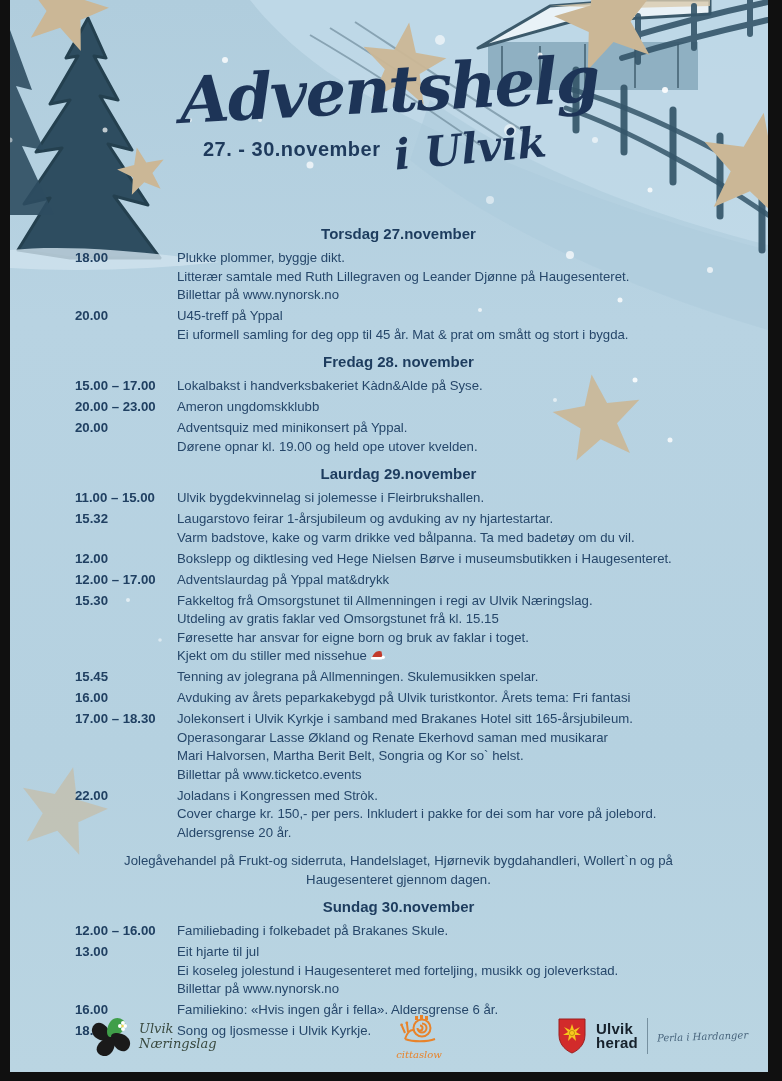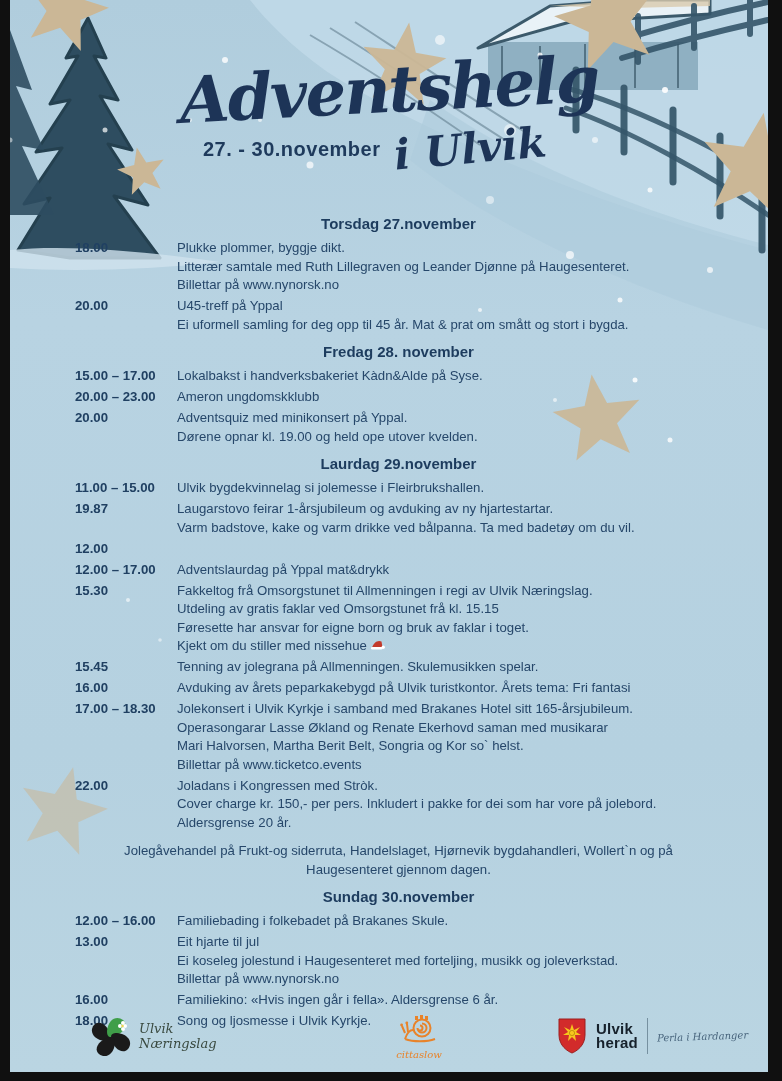--- a/index.html
+++ b/index.html
@@ -6,21 +6,21 @@
   body{width:782px;height:1081px;background:#101010;font-family:"Liberation Sans",sans-serif;}
   .stage{position:relative;width:782px;height:1081px;background:#101010;overflow:hidden;}
   .poster{position:absolute;left:10px;top:0;width:758px;height:1072px;background:linear-gradient(180deg,#b0cddd 0%,#b8d3e2 30%,#b5d1e0 70%,#bad5e2 100%);overflow:hidden;}
   .bg-svg{position:absolute;left:0;top:0;z-index:0;}
   .title-wrap{position:absolute;top:58px;left:0;right:0;z-index:2;text-align:center;color:#1d3457;}
   .script{font-family:"DejaVu Serif",serif;font-style:italic;font-weight:700;}
   .title{font-size:64px;letter-spacing:-2px;transform:rotate(-3deg);line-height:1;}
   .date-line{display:flex;justify-content:center;align-items:center;gap:14px;margin-top:6px;transform:translateX(-14px);}
   .date-range{font-weight:700;font-size:20px;letter-spacing:.5px;color:#1e3a5c;}
   .location{font-size:42px;transform:rotate(-5deg);line-height:1;}
-  .schedule{position:absolute;top:206px;left:65px;right:46px;z-index:2;color:#26476a;font-size:13.2px;line-height:18.5px;}
+  .schedule{position:absolute;top:216px;left:65px;right:46px;z-index:2;color:#26476a;font-size:13.2px;line-height:18.5px;}
   .sec-heading{text-align:center;font-weight:700;font-size:15px;line-height:19px;margin:8px 0 6px;color:#1d3c5e;}
   .event-row{display:flex;margin-bottom:2.5px;}
   .event-time{width:102px;flex:none;font-weight:700;color:#204062;}
   .event-desc{flex:1;}
   .sec-note{text-align:center;margin:10px 6px 4px;}
   .hat{display:inline-block;vertical-align:-1px;margin-left:4px;}
   .footer{position:absolute;left:80px;right:20px;bottom:10px;height:52px;display:flex;align-items:center;z-index:2;}
   .f-left{display:flex;align-items:center;gap:7px;flex:1;}
   .naer-name{font-family:"DejaVu Serif",serif;font-style:italic;font-size:13px;line-height:15px;color:#39493f;}
   .f-center{flex:0 0 auto;text-align:center;}
@@ -175,28 +175,31 @@
           </div>
         </div>
         <div class="sec-heading">Laurdag 29.november</div>
         <div class="event-row">
           <div class="event-time">11.00 – 15.00</div>
           <div class="event-desc">
             <div class="event-line">Ulvik bygdekvinnelag si jolemesse i Fleirbrukshallen.</div>
           </div>
         </div>
         <div class="event-row">
-          <div class="event-time">19.87</div>
+          <div class="event-time">15.32</div>
           <div class="event-desc">
             <div class="event-line">Laugarstovo feirar 1-årsjubileum og avduking av ny hjartestartar.</div>
             <div class="event-line">Varm badstove, kake og varm drikke ved bålpanna. Ta med badetøy om du vil.</div>
           </div>
         </div>
         <div class="event-row">
           <div class="event-time">12.00</div>
+          <div class="event-desc">
+            <div class="event-line">Bokslepp og diktlesing ved Hege Nielsen Børve i museumsbutikken i Haugesenteret.</div>
+          </div>
         </div>
         <div class="event-row">
           <div class="event-time">12.00 – 17.00</div>
           <div class="event-desc">
             <div class="event-line">Adventslaurdag på Yppal mat&amp;drykk</div>
           </div>
         </div>
         <div class="event-row">
           <div class="event-time">15.30</div>
           <div class="event-desc">

